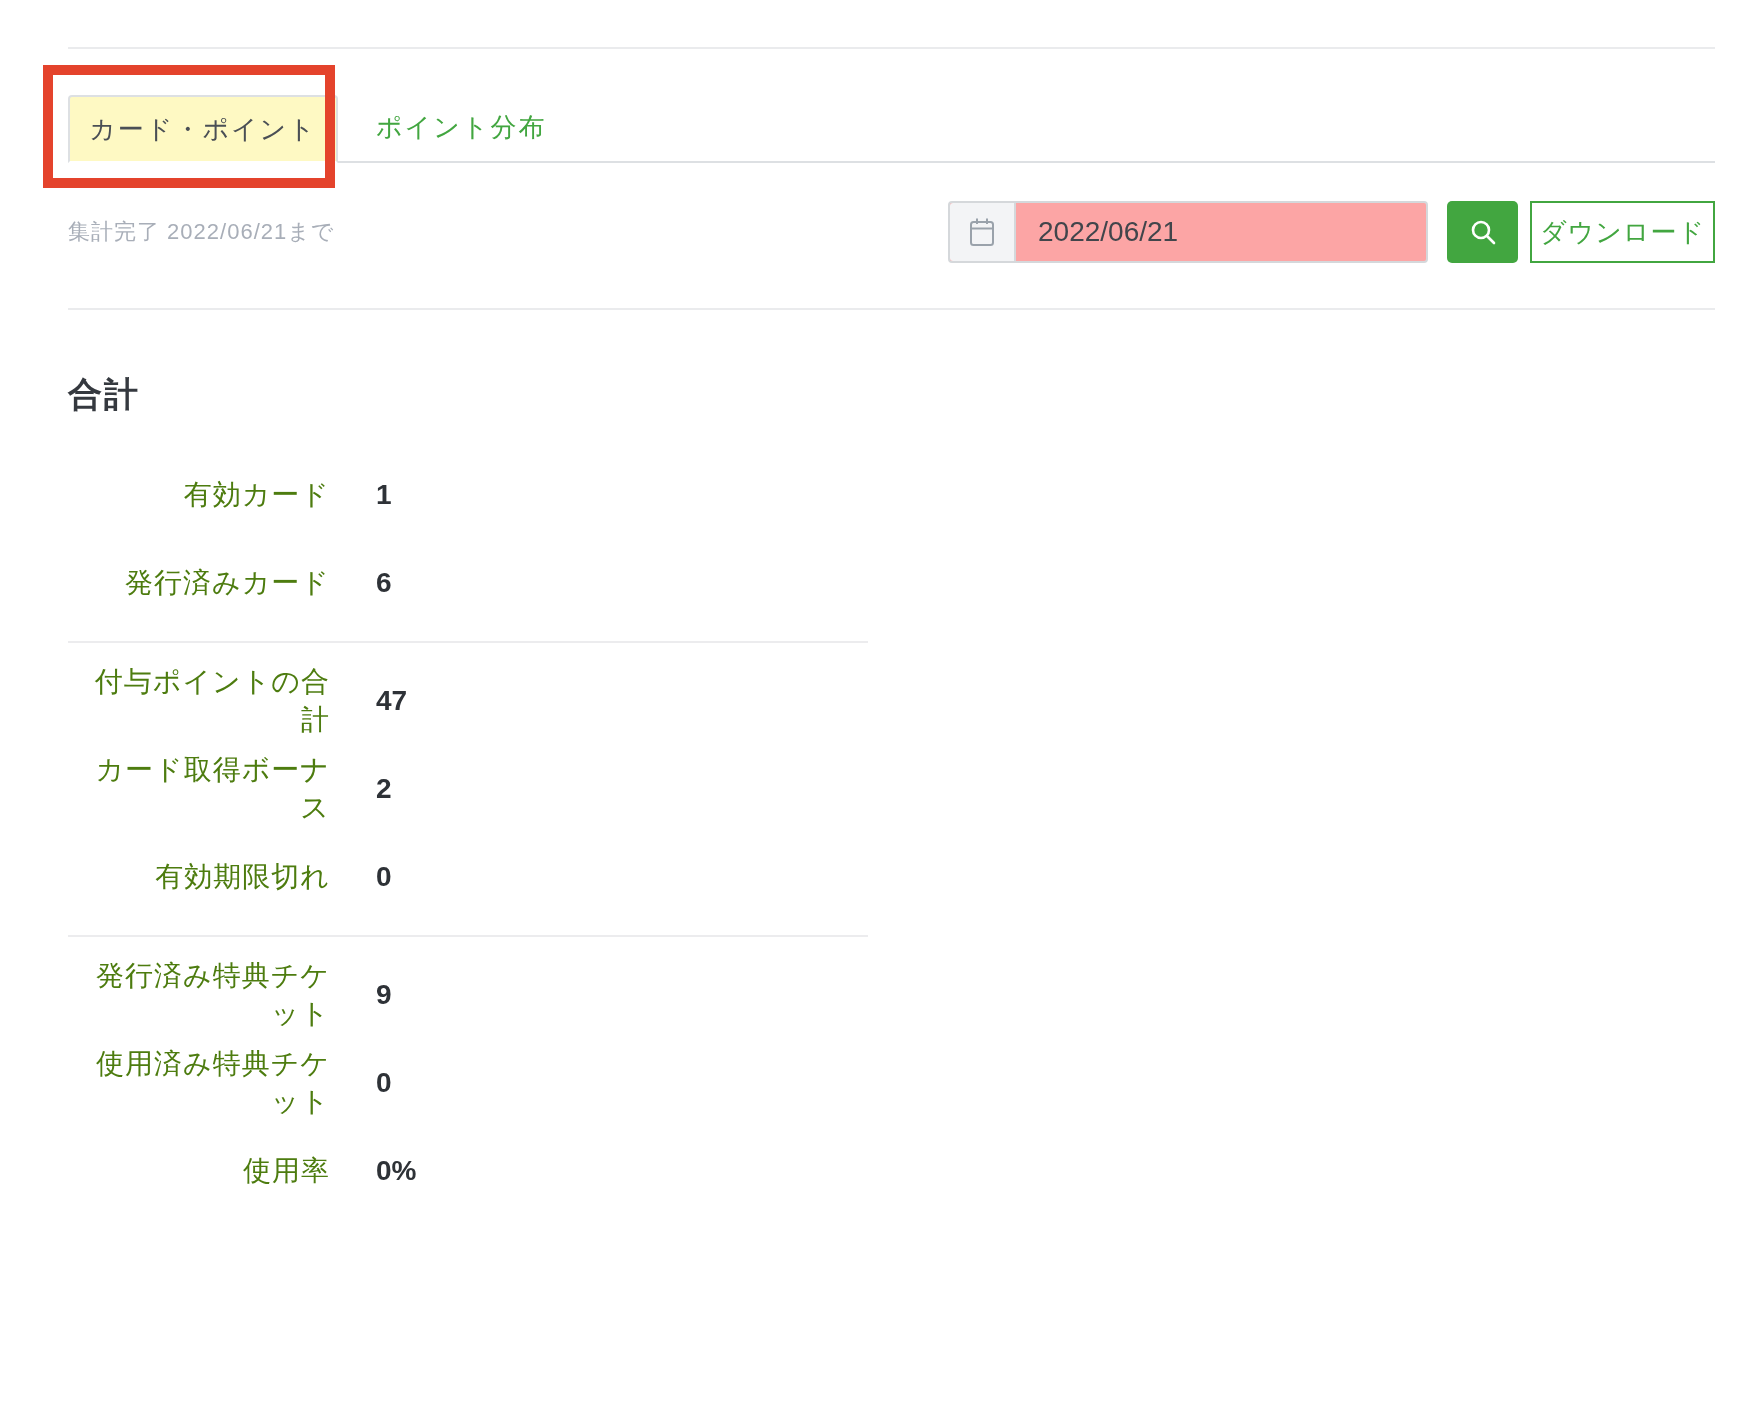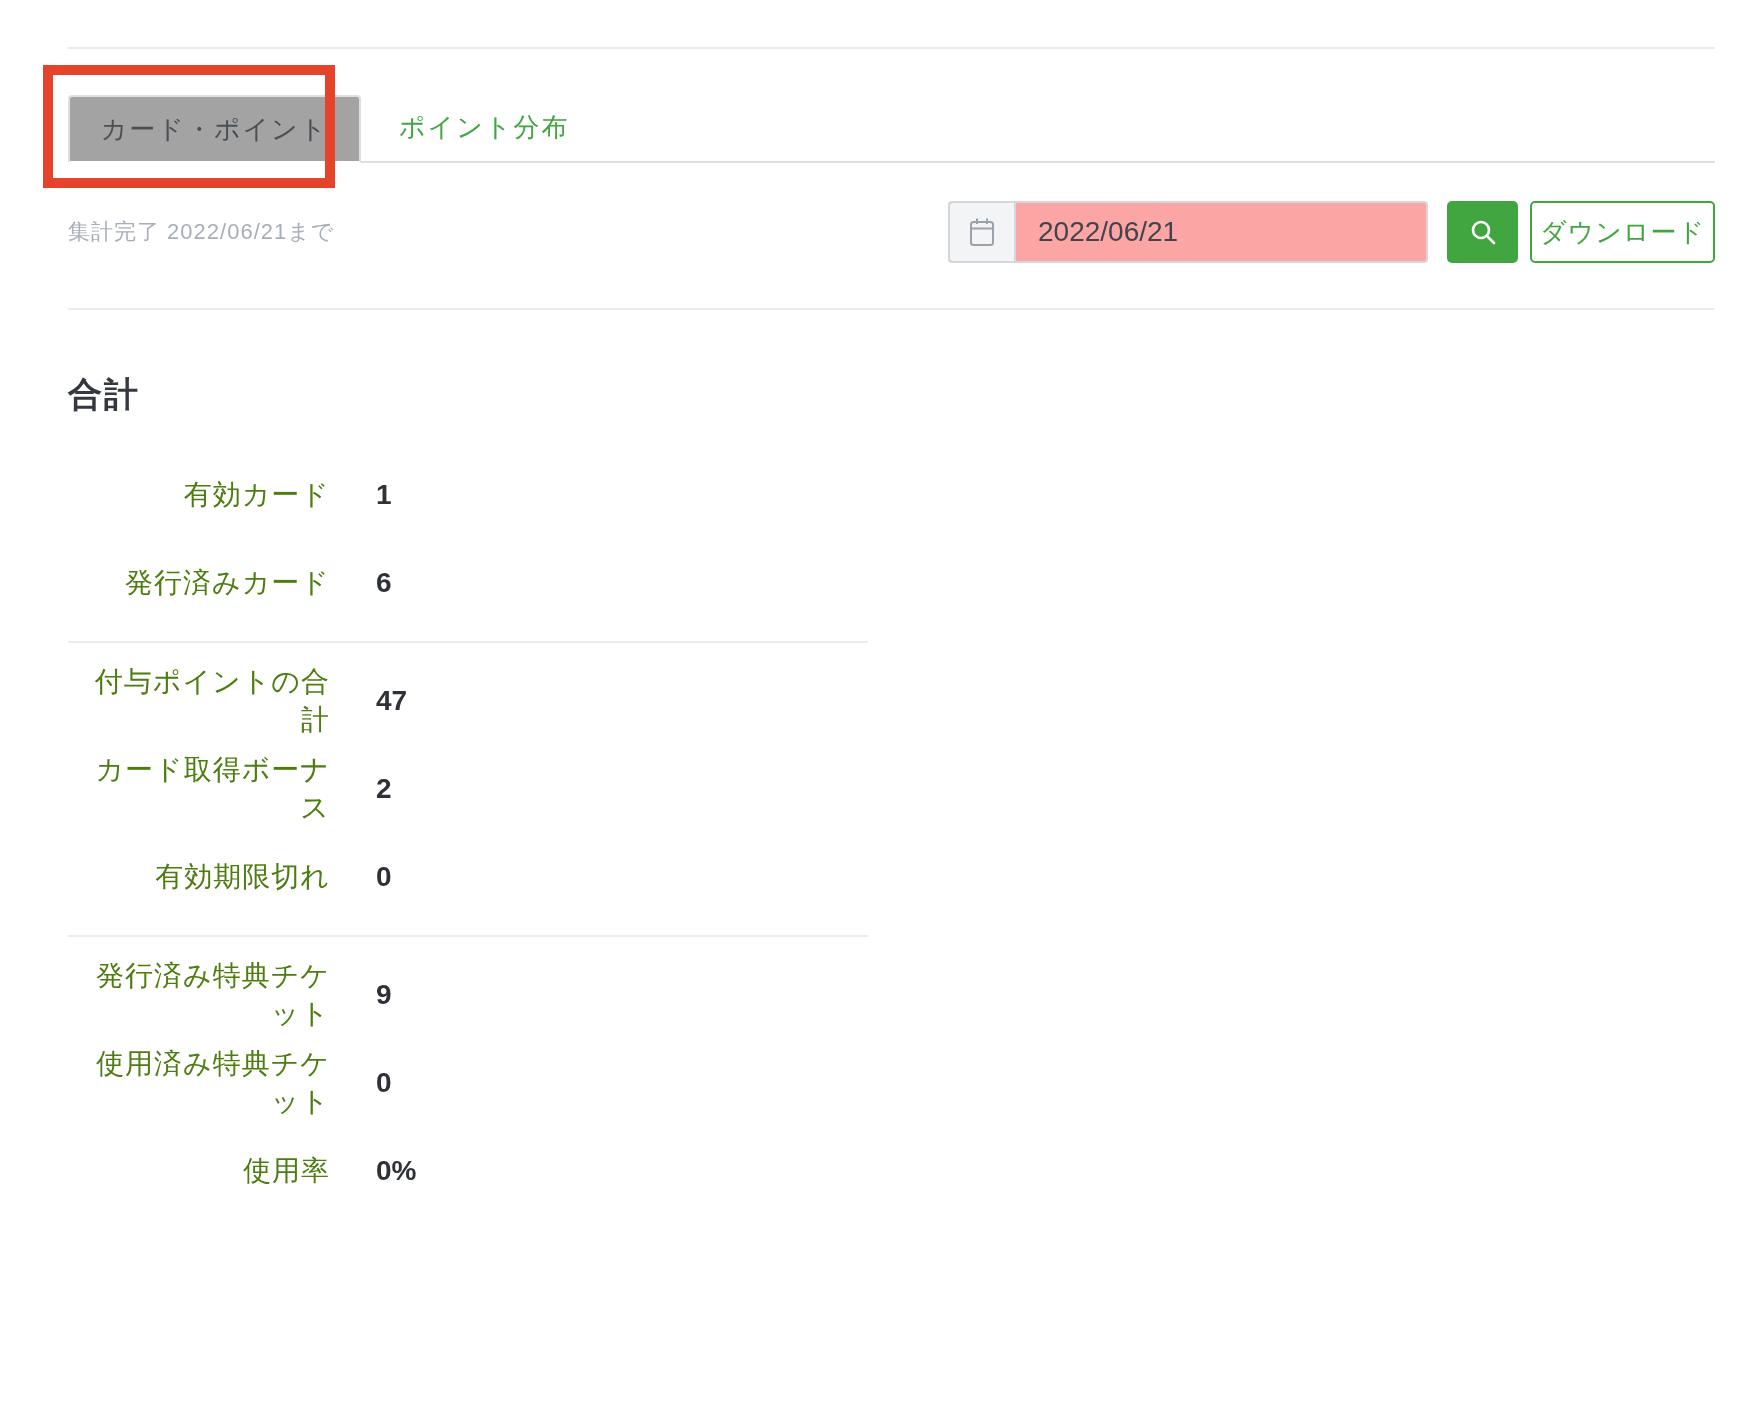--- a/index.html
+++ b/index.html
@@ -36,22 +36,22 @@
   }
   .tab {
     height: 68px;
     display: flex;
     align-items: center;
     justify-content: center;
     font-size: 26px;
     cursor: pointer;
   }
   .tab-active {
-    width: 293px;
-    background: #a3a3a3;
+    width: 270px;
+    background: #fef9c3;
     border: 2px solid #dde0e3;
     border-bottom: 2px solid #ffffff;
     border-radius: 4px 4px 0 0;
     margin-bottom: -2px;
     color: #4a4f55;
     position: relative;
     letter-spacing: 2px;
   }
   .tab-inactive {
     margin-left: 28px;
@@ -112,21 +112,21 @@
     background: var(--green);
     border: none; border-radius: 5px;
     display: flex; align-items: center; justify-content: center;
     cursor: pointer;
   }
   .download-btn {
     width: 185px; height: 62px;
     margin-left: 12px;
     background: #fff;
     border: 2px solid var(--green);
-    border-radius: 5px;
+    border-radius: 0;
     color: var(--green);
     font-size: 26px;
     display: flex; align-items: center; justify-content: center;
     cursor: pointer;
     letter-spacing: 1px;
   }
   .divider-toolbar { margin-top: 45px; }
 
   
   .section-heading {

